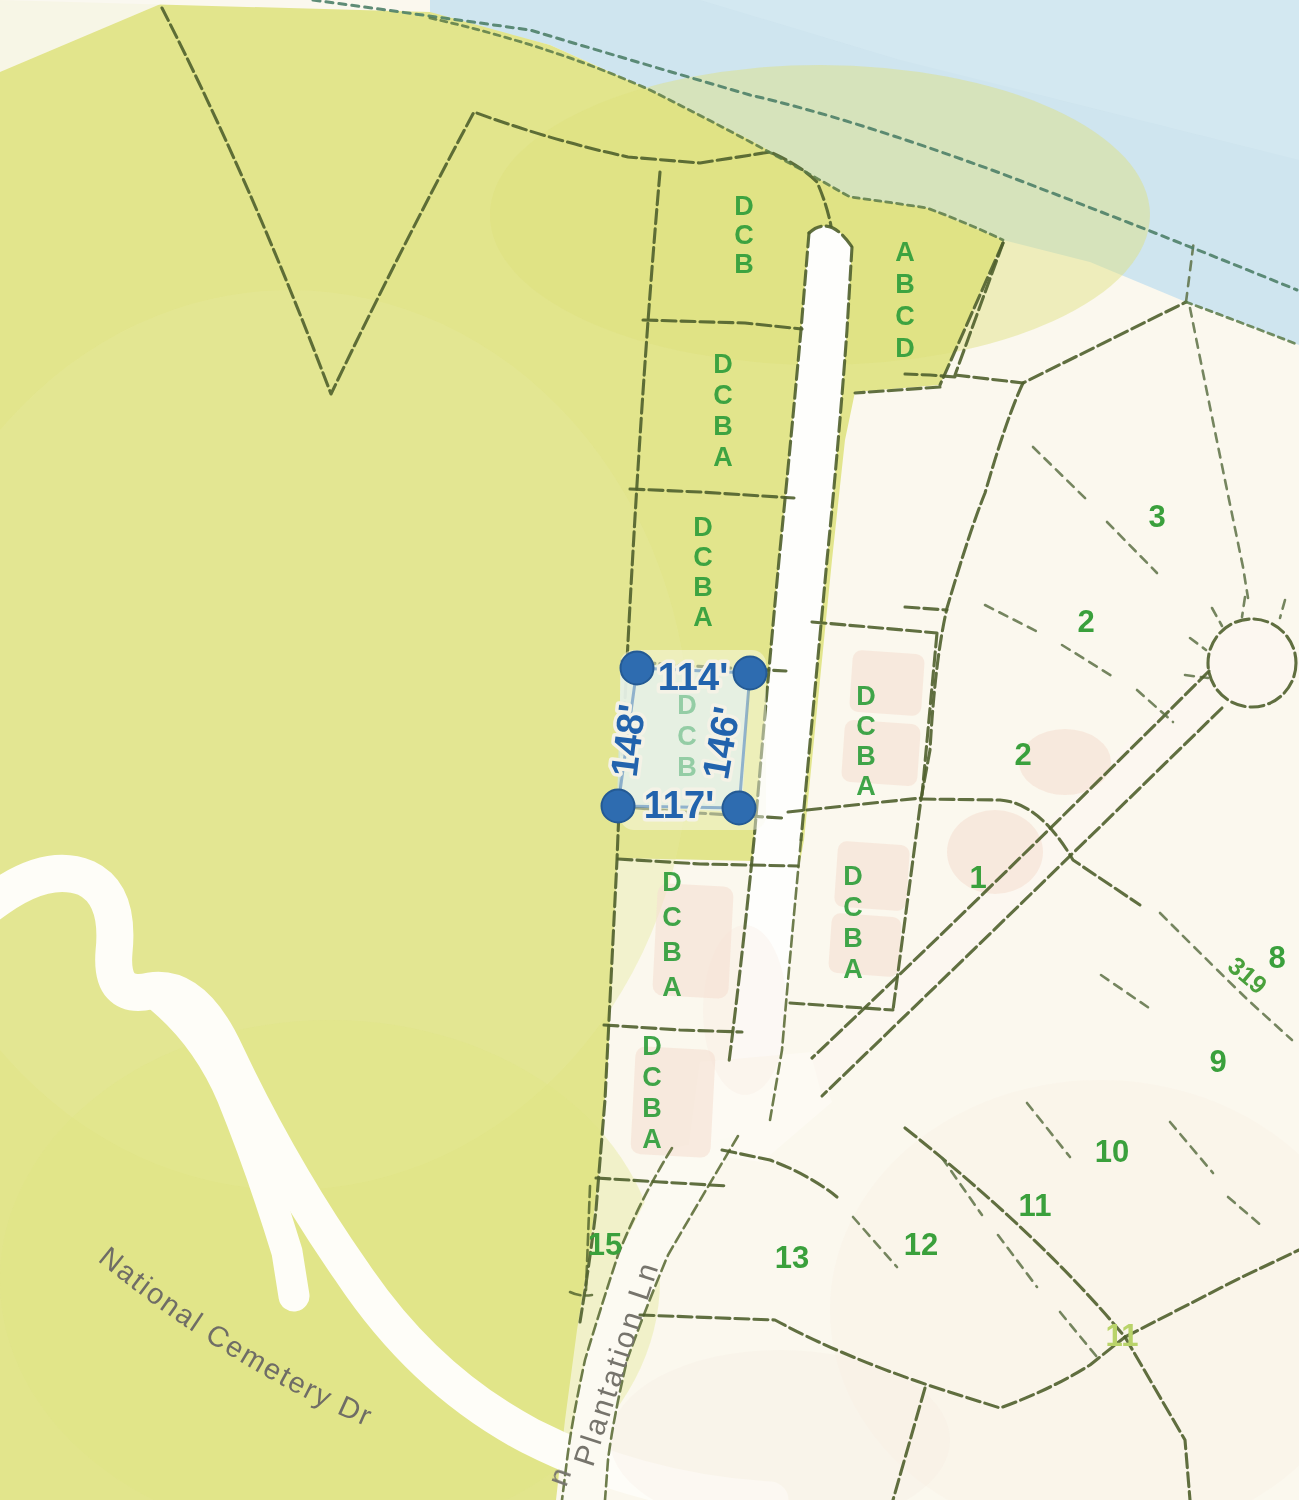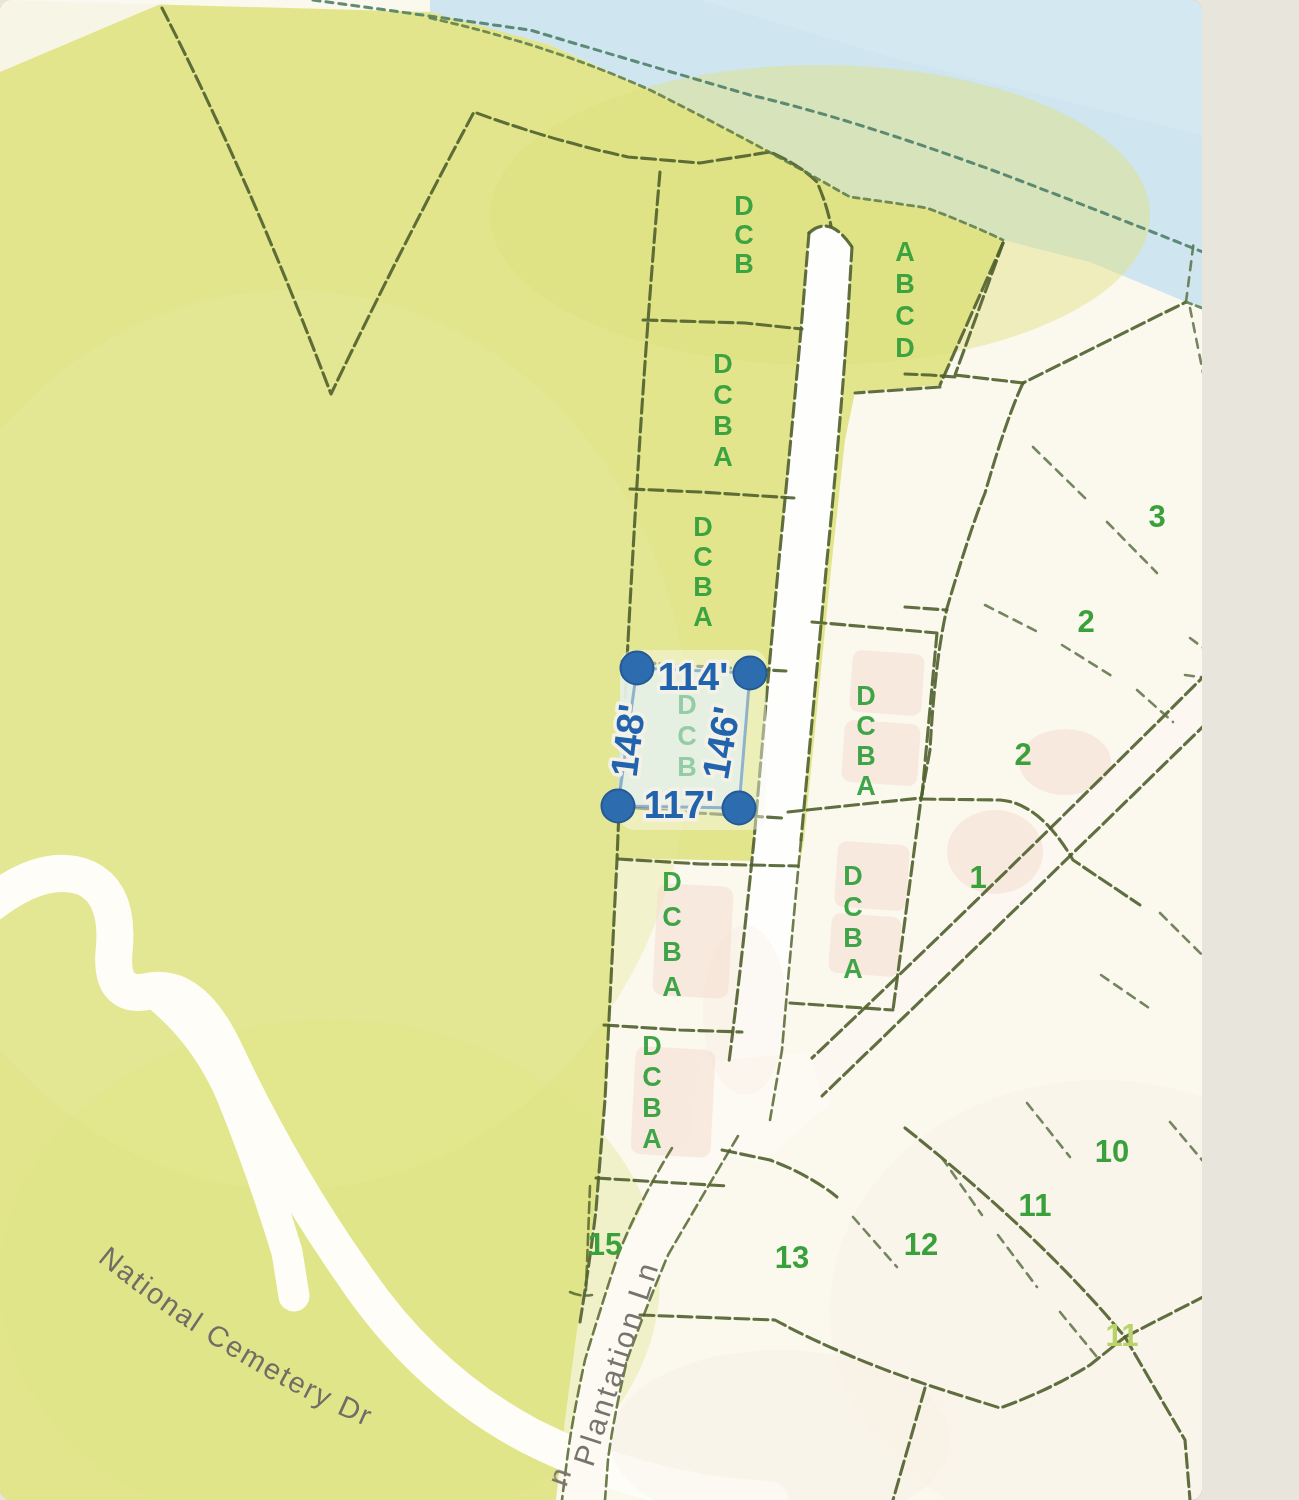--- a/index.html
+++ b/index.html
@@ -1,16 +1,16 @@
 <!DOCTYPE html>
 <html><head>
 <meta charset="utf-8">
 <style>
   html,body{margin:0;padding:0;background:#e8e6dc;}
-  .stage{width:1202px;height:1500px;position:relative;background:#ec4899;overflow:hidden;border-radius:11px;}
+  .stage{width:1299px;height:1500px;position:relative;background:#ec4899;overflow:hidden;}
   svg{display:block;}
   text{font-family:"Liberation Sans",sans-serif;}
   
   .pl{font-weight:bold;font-size:27px;fill:#2f9e3b;text-anchor:middle;opacity:.92;}
   .pl-faint{fill:#85c69a;opacity:.85;}
   
   .num{font-weight:bold;font-size:31px;fill:#3aa03c;text-anchor:middle;}
   .num-faint{fill:#b9d36a;}
   .rte{font-weight:bold;font-size:25px;fill:#4aa13c;text-anchor:middle;}
   

